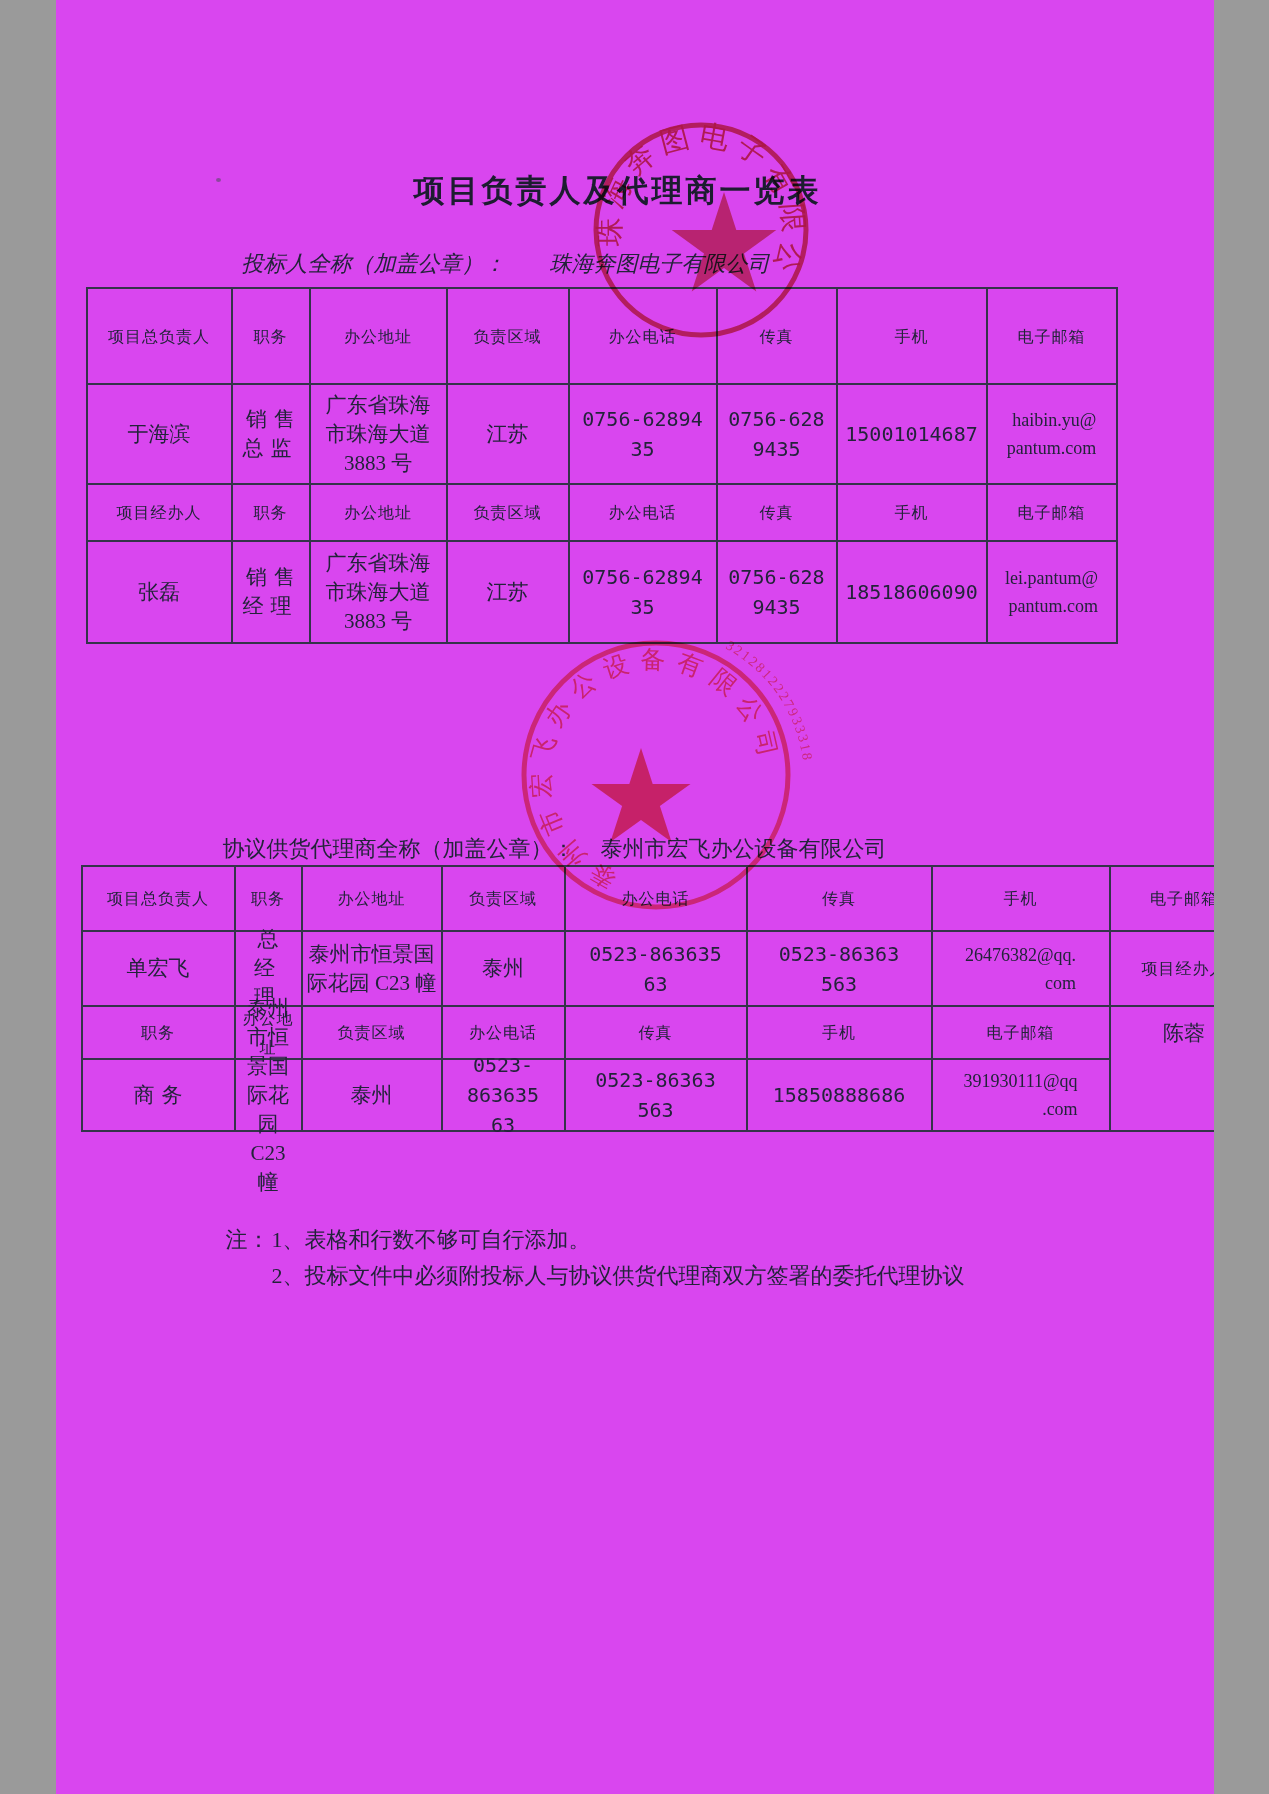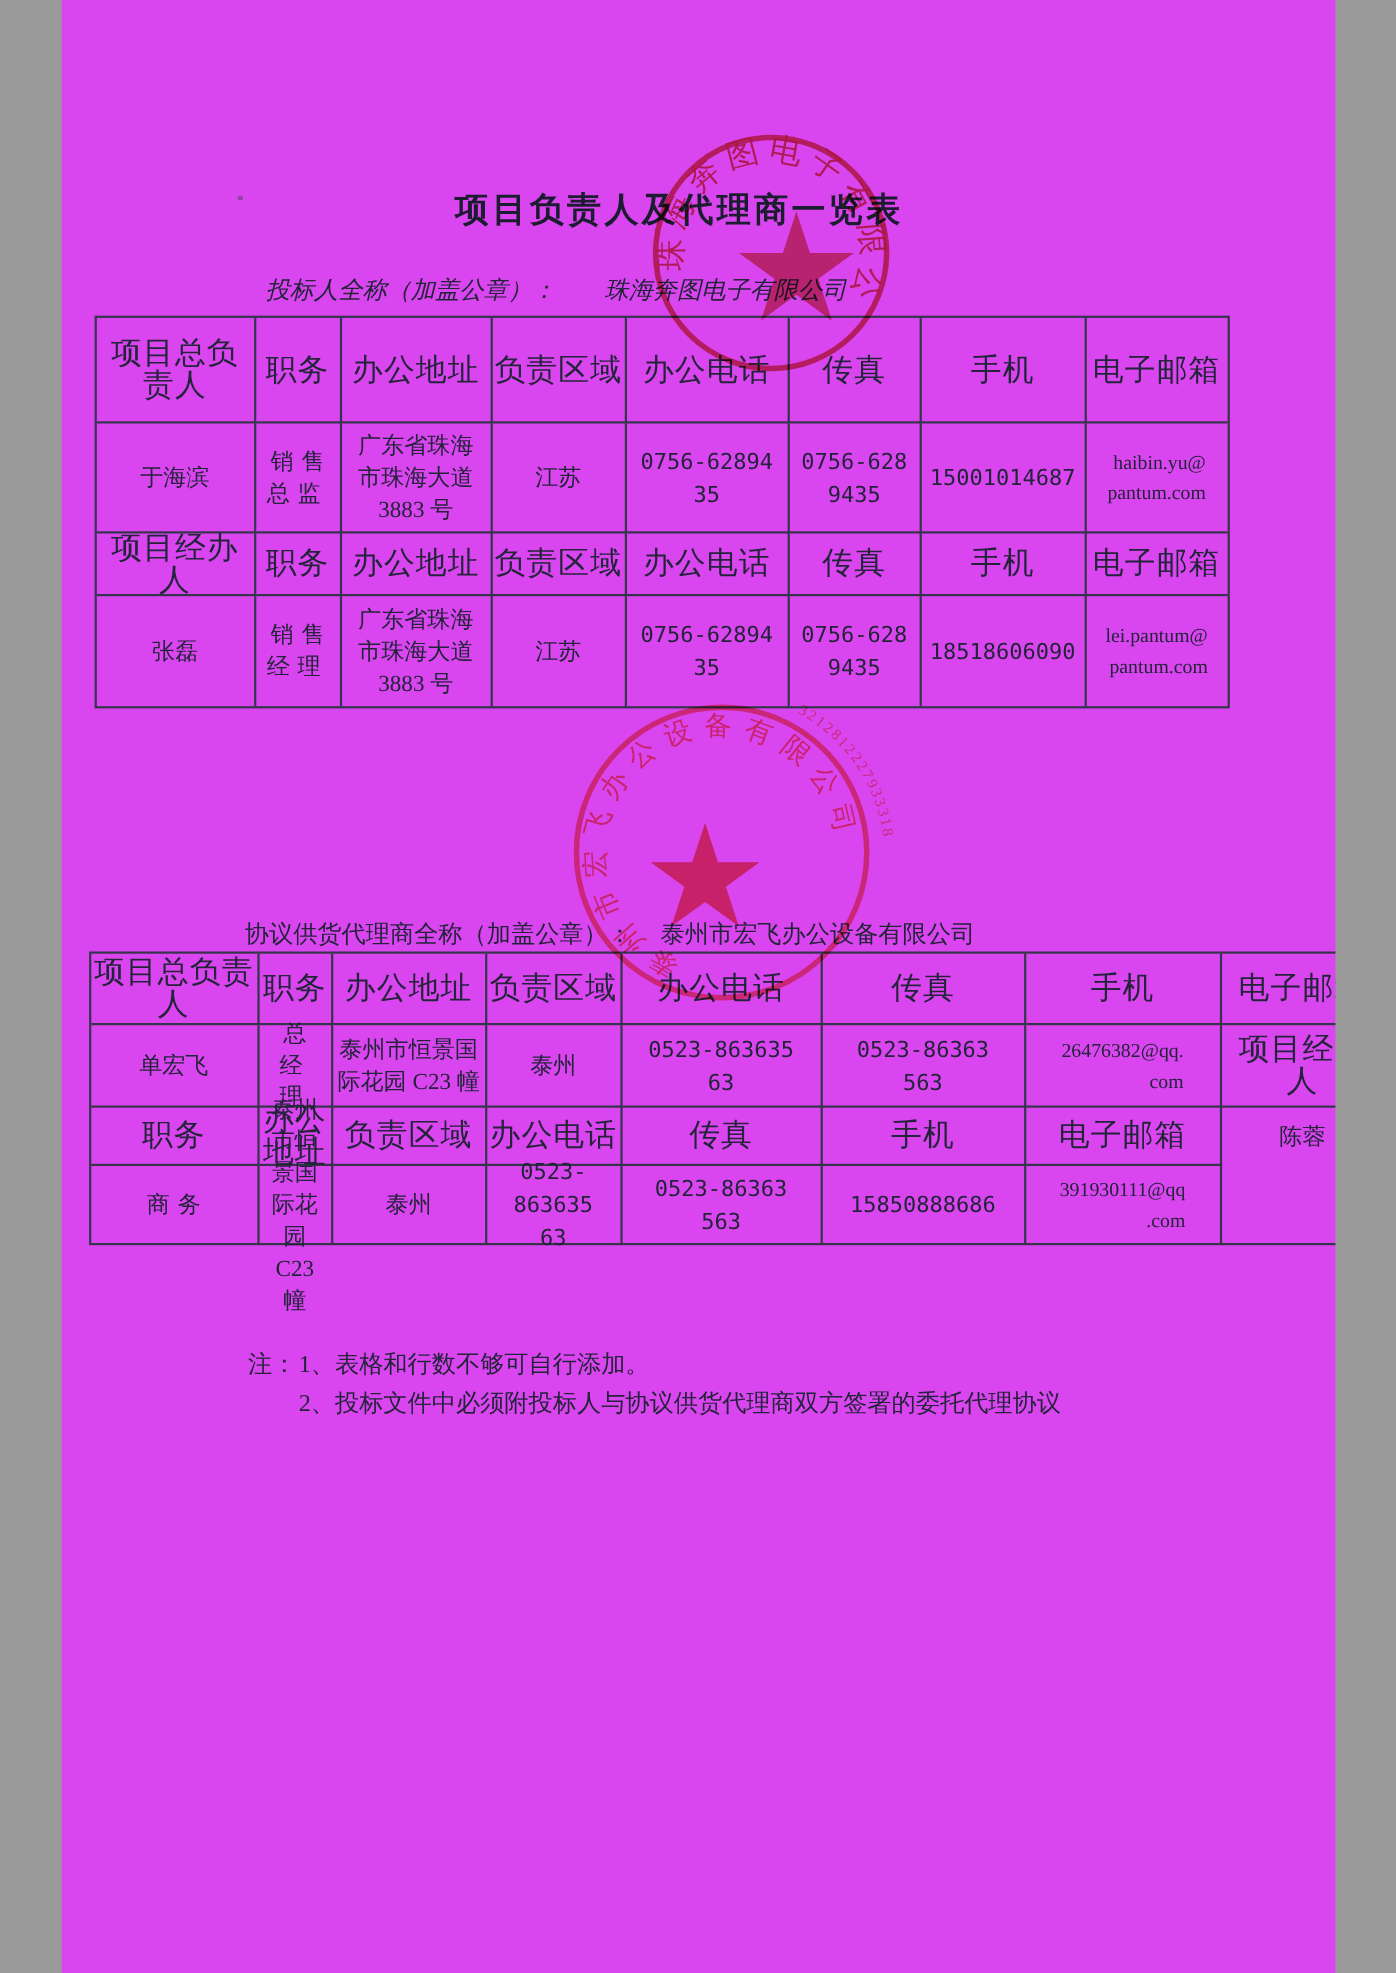--- a/index.html
+++ b/index.html
@@ -34,21 +34,21 @@
       grid-template-columns:153px 67px 140px 123px 182px 185px 178px 147px;
       grid-template-rows:65px 75px 53px 70px;}
   .c{
     box-sizing:border-box;display:flex;align-items:center;justify-content:center;
     text-align:center;white-space:pre-line;
     border-right:2px solid var(--line);border-bottom:2px solid var(--line);
     font-size:21px;line-height:29px;padding:1px 2px;
   }
   .grid .c:nth-child(8n){border-right:none;}
   .grid .c:nth-last-child(-n+8){border-bottom:none;}
-  .hd{font-size:28px;letter-spacing:1px;}
+  .hd{font-size:16px;letter-spacing:1px;}
   .sp{letter-spacing:7px;text-indent:7px;}
   .num{font-family:"DejaVu Sans Mono","Liberation Mono",monospace;font-size:20px;line-height:30px;letter-spacing:0;}
   .email{font-family:Liberation Serif, serif;font-size:18px;line-height:28px;letter-spacing:0;text-align:right;}
 
   .notes{position:absolute;left:170px;top:1222px;display:flex;font-size:22px;line-height:36px;}
   .note-lines{margin-left:2px;}
 
   .stamp{position:absolute;mix-blend-mode:multiply;opacity:.88;pointer-events:none;}
   .stamp text{font-family:"Liberation Serif","DejaVu Serif",serif;}
   .serial{font-family:"DejaVu Sans Mono","Liberation Mono",monospace;}

